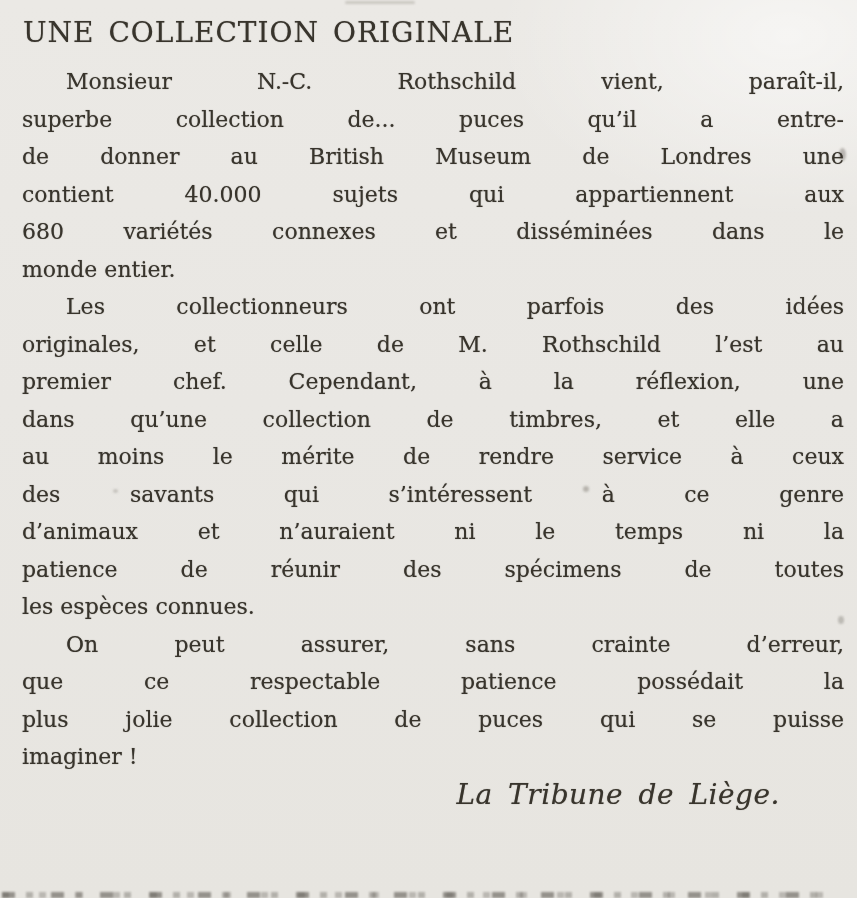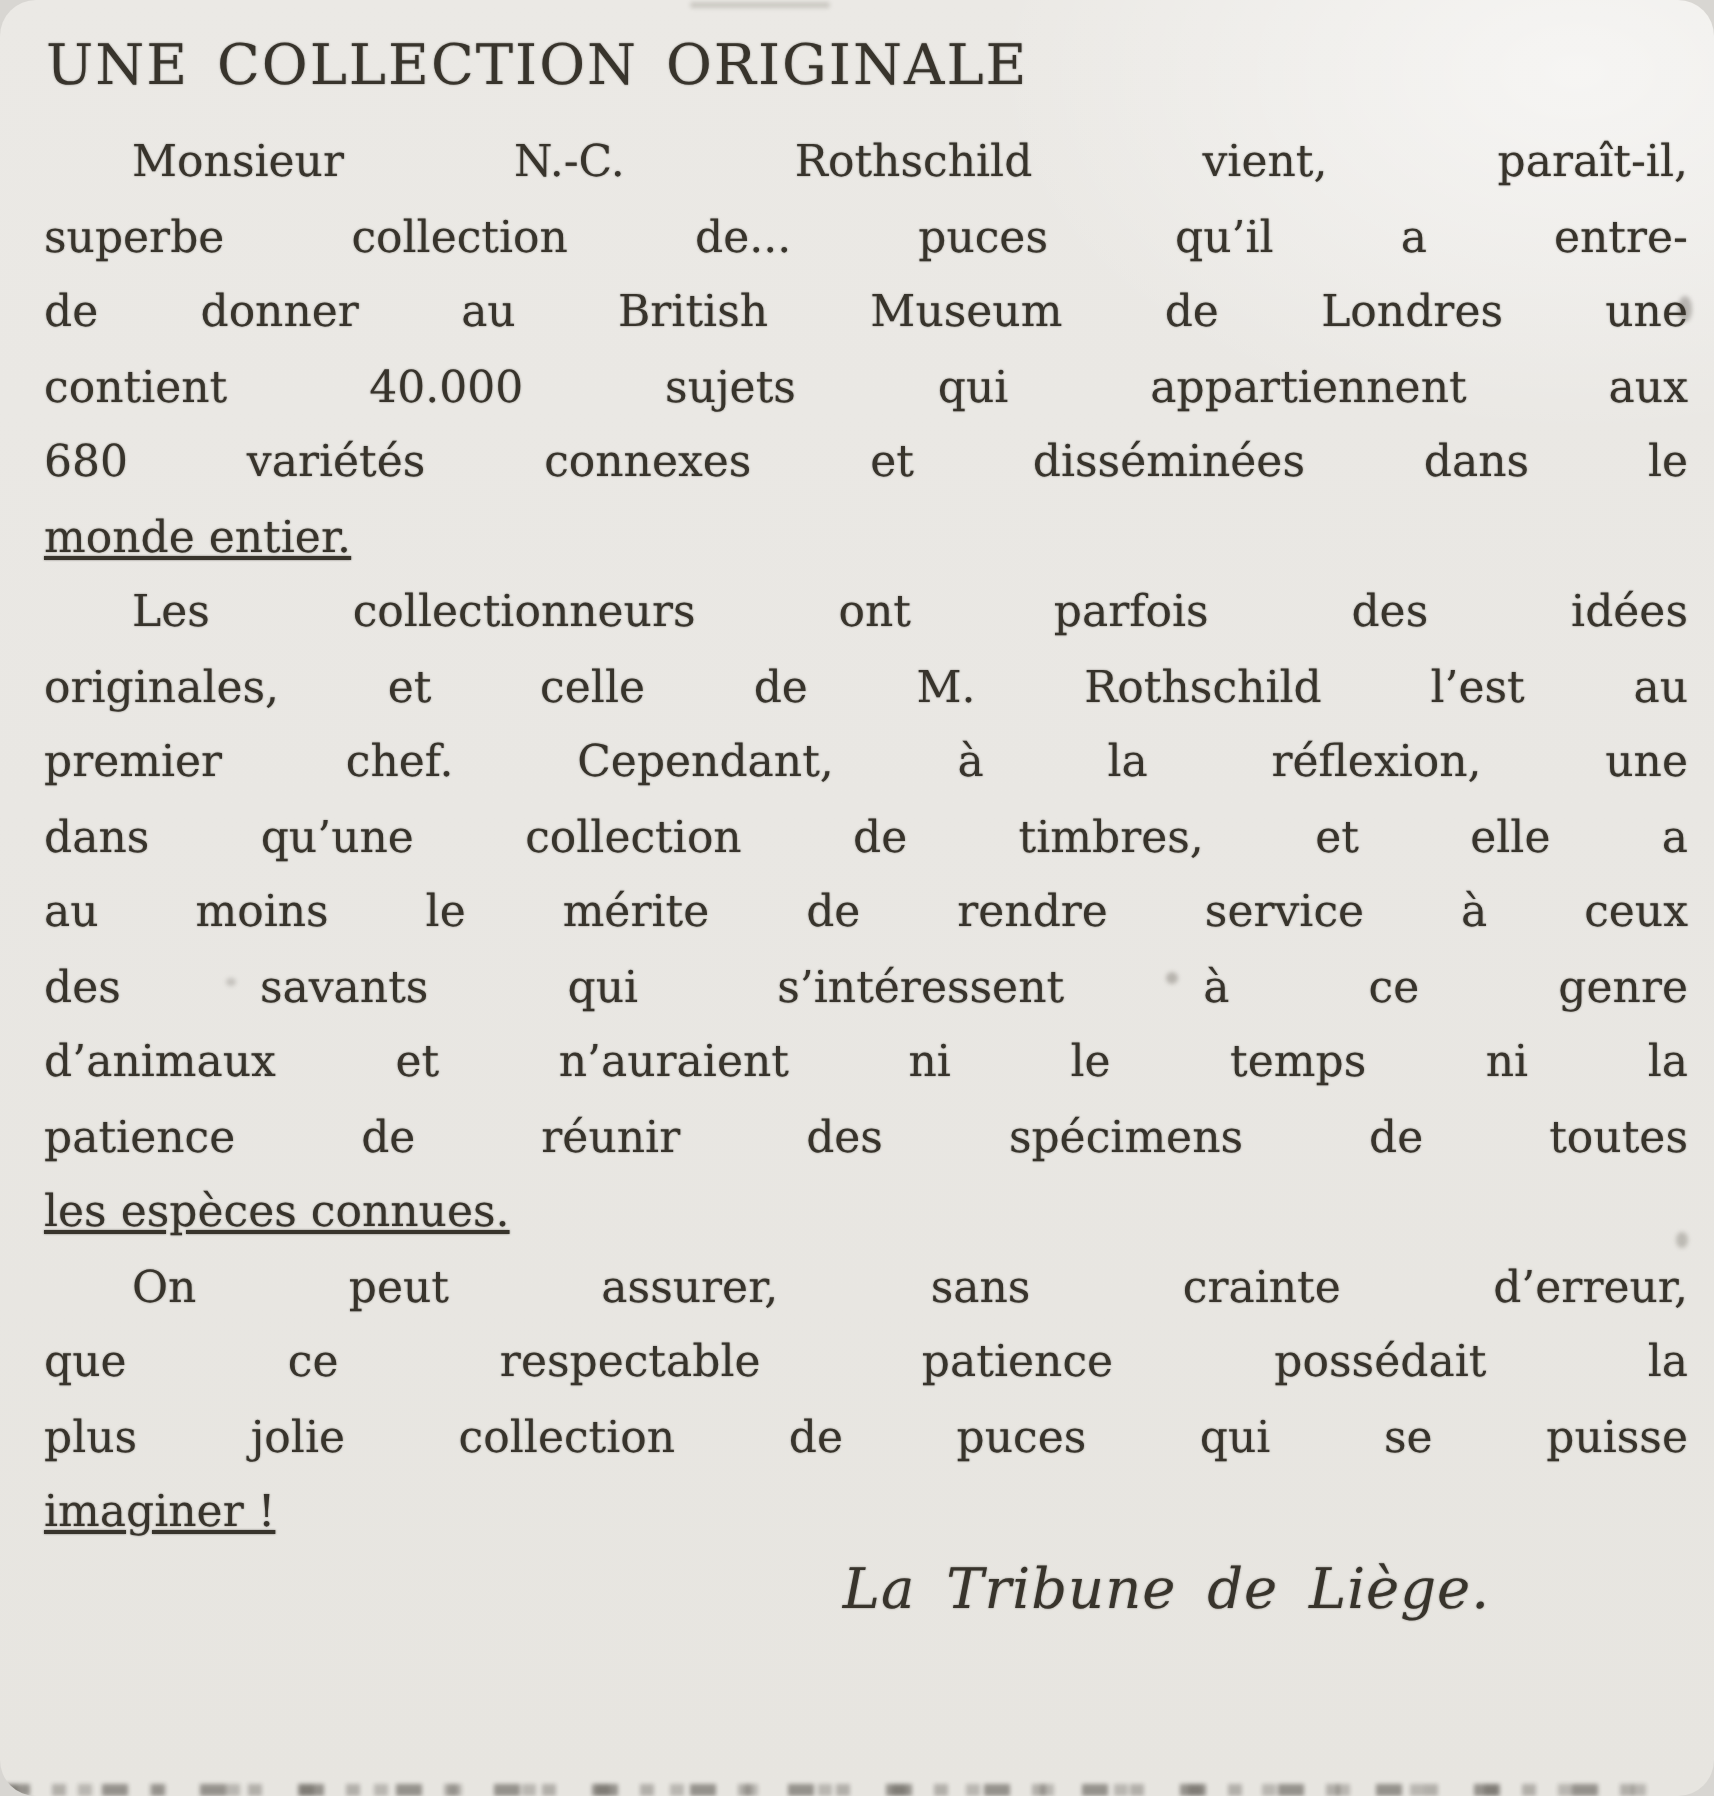--- a/index.html
+++ b/index.html
@@ -12,21 +12,20 @@
     position:relative;
     width:857px;height:898px;
     margin:0;
     background:
       radial-gradient(ellipse 420px 260px at 92% 4%, rgba(255,255,255,.55), rgba(255,255,255,0) 70%),
       linear-gradient(180deg, #ebe9e5 0%, var(--paper) 45%, #e7e5e0 100%);
     overflow:hidden;
     font-family:"DejaVu Serif", serif;
     color:var(--ink);
     text-shadow:0 0 1px rgba(50,45,38,.55);
-    border-radius:18px;
   }
   .title{
     margin:14px 12px 12px 23px;
     font-size:28px;
     line-height:37px;
     letter-spacing:1px;
     word-spacing:4px;
     white-space:nowrap;
   }
   .body{
@@ -37,24 +36,23 @@
   .paragraph{margin:0;}
   .line{
     text-align:justify;
     text-align-last:justify;
     white-space:normal;
   }
   .line.first{text-indent:44px;}
   .line.endline{
     text-align:center;
     text-align-last:left;
-    text-decoration:underline;
   }
   .attribution{
-    padding-right:112px;
+    padding-right:77px;
     font-size:28px;
     line-height:37.5px;
     font-style:italic;
     text-align:right;
     letter-spacing:.5px;
     word-spacing:6px;
   }
   
   .cutoff{
     position:absolute;

